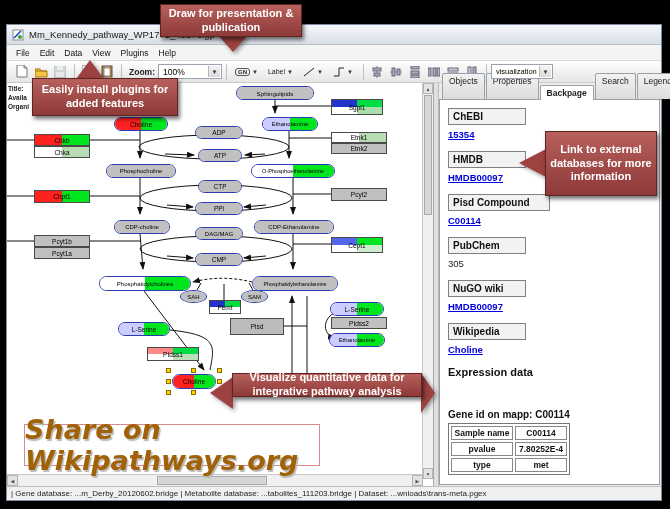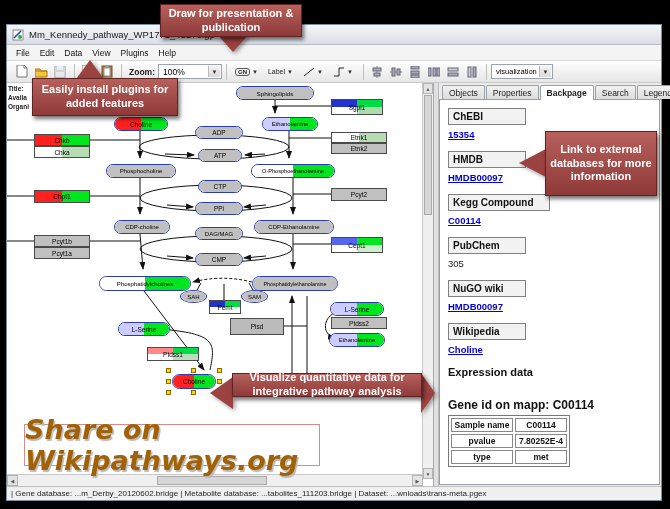--- a/index.html
+++ b/index.html
@@ -39,31 +39,31 @@
   .vscroll{position:absolute;right:0;top:0;width:11px;height:396px;background:#f0f0f0;border-left:1px solid #c8c8c8;}
   .hscroll{position:absolute;left:0;bottom:0;height:12px;width:416px;background:#f0f0f0;border-top:1px solid #c8c8c8;}
   .sb-btn{position:absolute;background:#e3e3e3;border:1px solid #b5b5b5;display:flex;align-items:center;justify-content:center;font-size:5px;color:#555;}
   .vthumb{position:absolute;left:1px;right:1px;top:12px;height:120px;background:#d6d6d6;border:1px solid #aaa;}
   .hthumb{position:absolute;top:1px;bottom:1px;left:150px;width:110px;background:#d6d6d6;border:1px solid #aaa;}
   #splitter{width:5px;background:#e0e0e0;border-right:1px solid #bbb;flex:0 0 auto;}
 
   
   #panel{flex:1 1 auto;display:flex;flex-direction:column;background:#ebebeb;min-width:0;}
   #tabbar{height:17px;display:flex;align-items:flex-end;padding-left:3px;border-bottom:1px solid #9aa0a8;flex:0 0 auto;}
-  .tab{font-size:8.5px;color:#222;background:linear-gradient(#f2f2f2,#dcdcdc);border:1px solid #9aa0a8;border-bottom:none;padding:2px 6px 1px;margin-right:1px;border-radius:2px 2px 0 0;}
+  .tab{font-size:8.5px;color:#222;background:linear-gradient(#f2f2f2,#dcdcdc);border:1px solid #9aa0a8;border-bottom:none;padding:2px 6px 13px;margin-right:1px;border-radius:2px 2px 0 0;}
   .tab.active{background:#fff;font-weight:bold;position:relative;top:1px;padding-bottom:2px;}
   #panel-content{flex:1 1 auto;background:#fff;border:1px solid #9aa0a8;border-top:none;margin:0 1px 1px 0;padding:8px 0 0 8px;overflow:hidden;}
   .bp-section{margin-bottom:11px;}
   .bp-header{width:78px;border:1px solid #808080;background:#f2f2f2;font-size:10px;font-weight:bold;padding:2px 4px;color:#111;}
   .bp-header.wide{width:102px;}
   .bp-value{margin:4px 0 0 0;font-size:9.5px;font-weight:bold;}
   .bp-value a{color:#0000dd;text-decoration:underline;}
   .bp-value .plain{color:#222;font-weight:normal;}
   #exp-heading{font-size:11px;font-weight:bold;color:#111;margin:2px 0 12px 0;}
-  #geneid-line{font-size:12px;font-weight:bold;color:#111;margin-top:20px;}
+  #geneid-line{font-size:10px;font-weight:bold;color:#111;margin-top:31px;}
   #exp-table{margin-top:3px;border:1px solid #777;background:#fff;padding:1px;display:inline-block;}
   #exp-table .trow{display:flex;}
   #exp-table .tcell{border:1px solid #888;margin:1px;font-size:8.5px;font-weight:bold;color:#111;display:flex;align-items:center;justify-content:center;height:14px;}
   #exp-table .c1{width:62px;}
   #exp-table .c2{width:52px;}
 
   
   #statusbar{height:14px;background:#f0f0f0;border-top:1px solid #c0c0c0;display:flex;align-items:center;padding-left:4px;flex:0 0 auto;}
   #statusbar span{font-size:8px;color:#222;white-space:nowrap;}
 
@@ -438,21 +438,21 @@
           <div id="backpage-sections">
               <div class="bp-section">
                 <div class="bp-header">ChEBI</div>
                 <div class="bp-value"><a href="#">15354</a></div>
               </div>
               <div class="bp-section">
                 <div class="bp-header">HMDB</div>
                 <div class="bp-value"><a href="#">HMDB00097</a></div>
               </div>
               <div class="bp-section">
-                <div class="bp-header wide">Kegg Compound</div>
+                <div class="bp-header wide">Pisd Compound</div>
                 <div class="bp-value"><a href="#">C00114</a></div>
               </div>
               <div class="bp-section">
                 <div class="bp-header">PubChem</div>
                 <div class="bp-value"><span class="plain">305</span></div>
               </div>
               <div class="bp-section">
                 <div class="bp-header">NuGO wiki</div>
                 <div class="bp-value"><a href="#">HMDB00097</a></div>
               </div>

